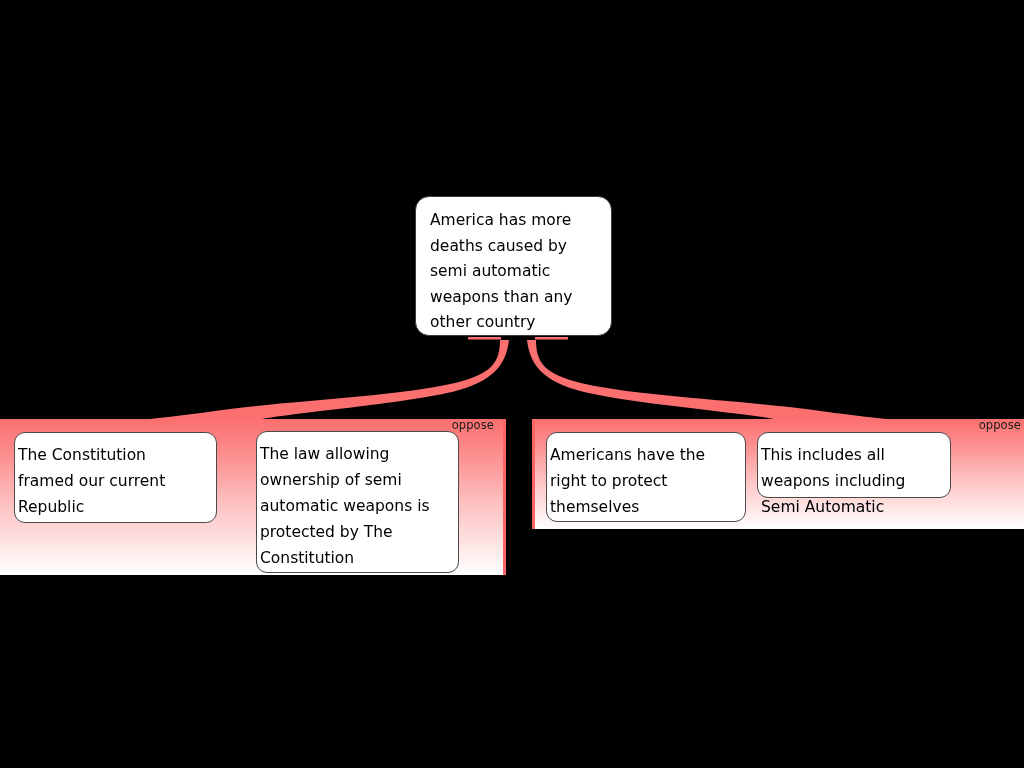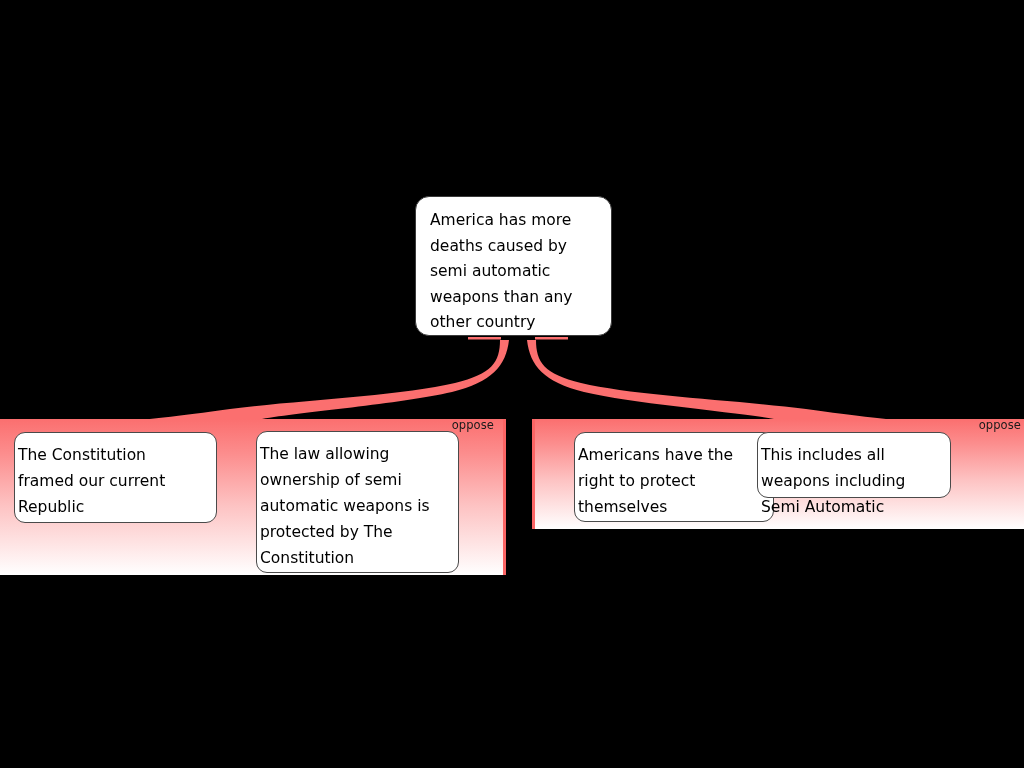--- a/index.html
+++ b/index.html
@@ -93,21 +93,21 @@
     border-radius: 11px;
     color: #000000;
     font-size: 15.5px;
     line-height: 26px;
     padding: 9px 13px 9px 3px;
     z-index: 4;
   }
 
   #reason-l1 { left: 14px;  top: 432px; width: 203px; height: 91px; }
   #reason-l2 { left: 224px; top: 431px; width: 203px; height: 142px; margin-left: 32px; }
-  #reason-r1 { left: 574px; top: 432px; width: 200px; height: 90px; }
+  #reason-r1 { left: 546px; top: 432px; width: 200px; height: 90px; }
   #reason-r2 { left: 757px; top: 432px; width: 194px; height: 66px; }
 </style>
 </head>
 <body>
 
 <div id="canvas">
 
   <svg id="connector-layer" viewBox="0 0 1024 768" width="1024" height="768" aria-hidden="true">
 
     <rect x="468" y="337" width="33" height="2.5" fill="#fb6f6f"></rect>

